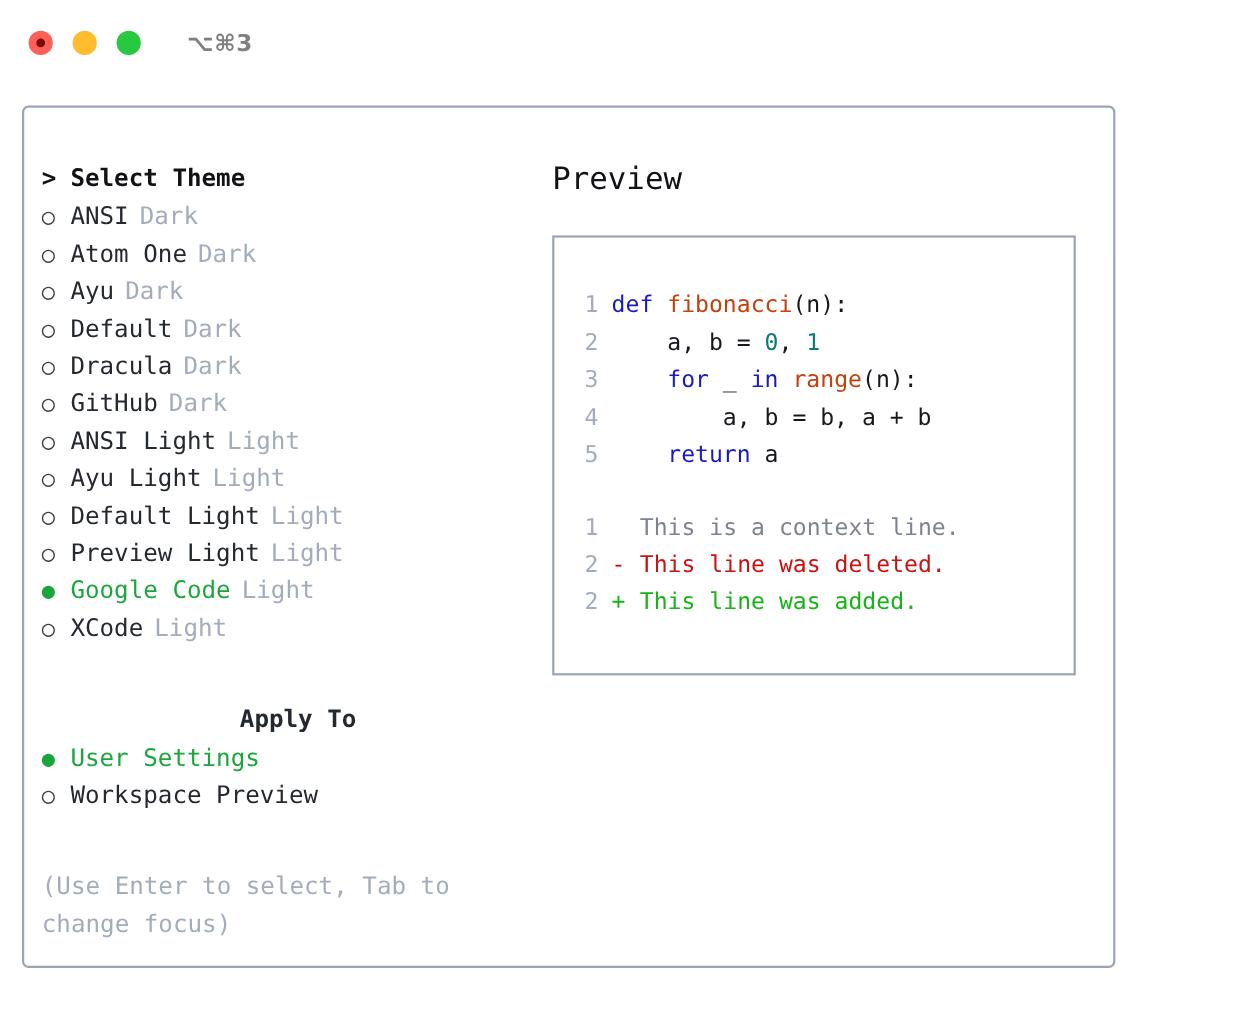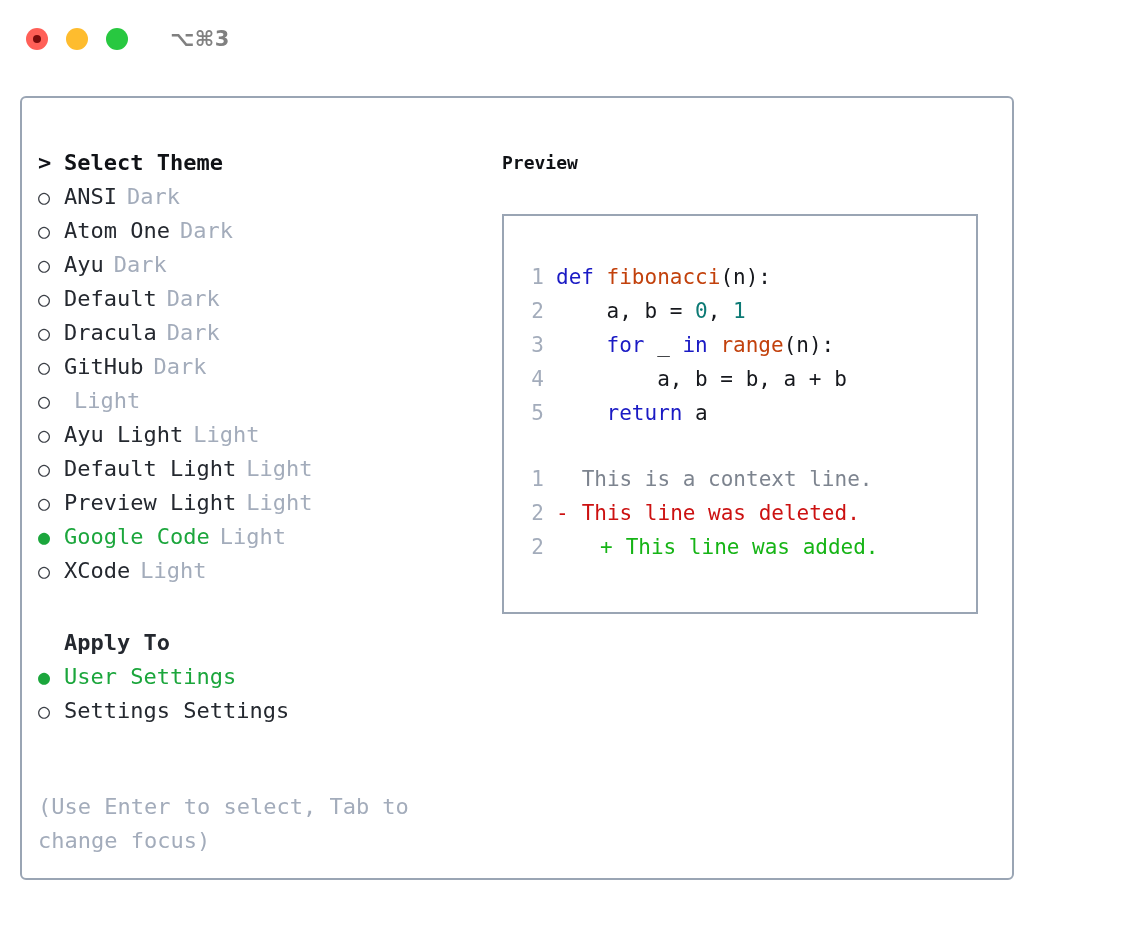--- a/index.html
+++ b/index.html
@@ -116,43 +116,44 @@
   .row-label { color: #24282f; }
   .row.header .row-label { font-weight: 700; color: #101216; }
   .row.selected .row-label { color: #1ba63c; text-align: right; }
   .row-kind {
     color: #a3acbb;
     margin-left: 10px;
   }
   .spacer-row { height: 34px; }
 
   #apply-to-header {
-    margin-top: 4px;
+    margin-top: 16px;
+    justify-content: center;
   }
 
   #hint {
     position: absolute;
     left: 16px;
     top: 692px;
     width: 420px;
     font-size: 22px;
     line-height: 34px;
     color: #a3acbb;
   }
 
   
   #preview-column {
     position: absolute;
     left: 480px;
     top: 48px;
     width: 490px;
   }
   #preview-title {
-    font-size: 18px;
-    font-weight: 700;
+    font-size: 28px;
+    font-weight: 400;
     color: #101216;
     line-height: 34px;
   }
   #preview-box {
     margin-top: 34px;
     width: 476px;
     height: 400px;
     border: 2px solid #9aa5b4;
     box-sizing: border-box;
     background: #ffffff;
@@ -181,21 +182,21 @@
   }
   .blank-line { height: 32px; }
 
   
   .tok-kw   { color: #1a1ac4; }
   .tok-fn   { color: #c2410c; }
   .tok-num  { color: #0d7a75; }
   .tok-plain{ color: #16181d; }
   .tok-ctx  { color: #7d848f; }
   .tok-del  { color: #cc1111; }
-  .tok-add  { color: #16b416; margin-left: 44px; }
+  .tok-add  { color: #16b416; }
   .diff-sign { display: inline-block; width: 13px; }
 </style>
 </head>
 <body>
 
 <div id="app-window">
 
   <div id="titlebar">
     <div class="traffic-lights">
       <span class="light red"></span>
@@ -215,38 +216,38 @@
           <span class="row-label">Select Theme</span>
         </div>
 
         <div id="theme-list">
             <div class="row"><span class="marker">○</span><span class="row-label">ANSI</span><span class="row-kind">Dark</span></div>
             <div class="row"><span class="marker">○</span><span class="row-label">Atom One</span><span class="row-kind">Dark</span></div>
             <div class="row"><span class="marker">○</span><span class="row-label">Ayu</span><span class="row-kind">Dark</span></div>
             <div class="row"><span class="marker">○</span><span class="row-label">Default</span><span class="row-kind">Dark</span></div>
             <div class="row"><span class="marker">○</span><span class="row-label">Dracula</span><span class="row-kind">Dark</span></div>
             <div class="row"><span class="marker">○</span><span class="row-label">GitHub</span><span class="row-kind">Dark</span></div>
-            <div class="row"><span class="marker">○</span><span class="row-kind">Light</span></div>
+            <div class="row"><span class="marker">○</span><span class="row-label">ANSI Light</span><span class="row-kind">Light</span></div>
             <div class="row"><span class="marker">○</span><span class="row-label">Ayu Light</span><span class="row-kind">Light</span></div>
             <div class="row"><span class="marker">○</span><span class="row-label">Default Light</span><span class="row-kind">Light</span></div>
             <div class="row"><span class="marker">○</span><span class="row-label">Preview Light</span><span class="row-kind">Light</span></div>
             <div class="row selected"><span class="marker selected">●</span><span class="row-label">Google Code</span><span class="row-kind">Light</span></div>
             <div class="row"><span class="marker">○</span><span class="row-label">XCode</span><span class="row-kind">Light</span></div>
           </div>
 
         <div class="spacer-row"></div>
 
         <div class="row" id="apply-to-header">
           <span class="marker"></span>
           <span class="row-label" style="font-weight:700;">Apply To</span>
         </div>
 
         <div id="apply-to-list">
             <div class="row selected"><span class="marker selected">●</span><span class="row-label">User Settings</span></div>
-            <div class="row"><span class="marker">○</span><span class="row-label">Settings Settings</span></div>
+            <div class="row"><span class="marker">○</span><span class="row-label">Workspace Preview</span></div>
           </div>
       </div>
 
       <div id="hint">(Use Enter to select, Tab to change focus)</div>
 
       <div id="preview-column">
         <div id="preview-title">Preview</div>
         <div id="preview-box">
           <div id="code-area">
             <div id="code-lines">

